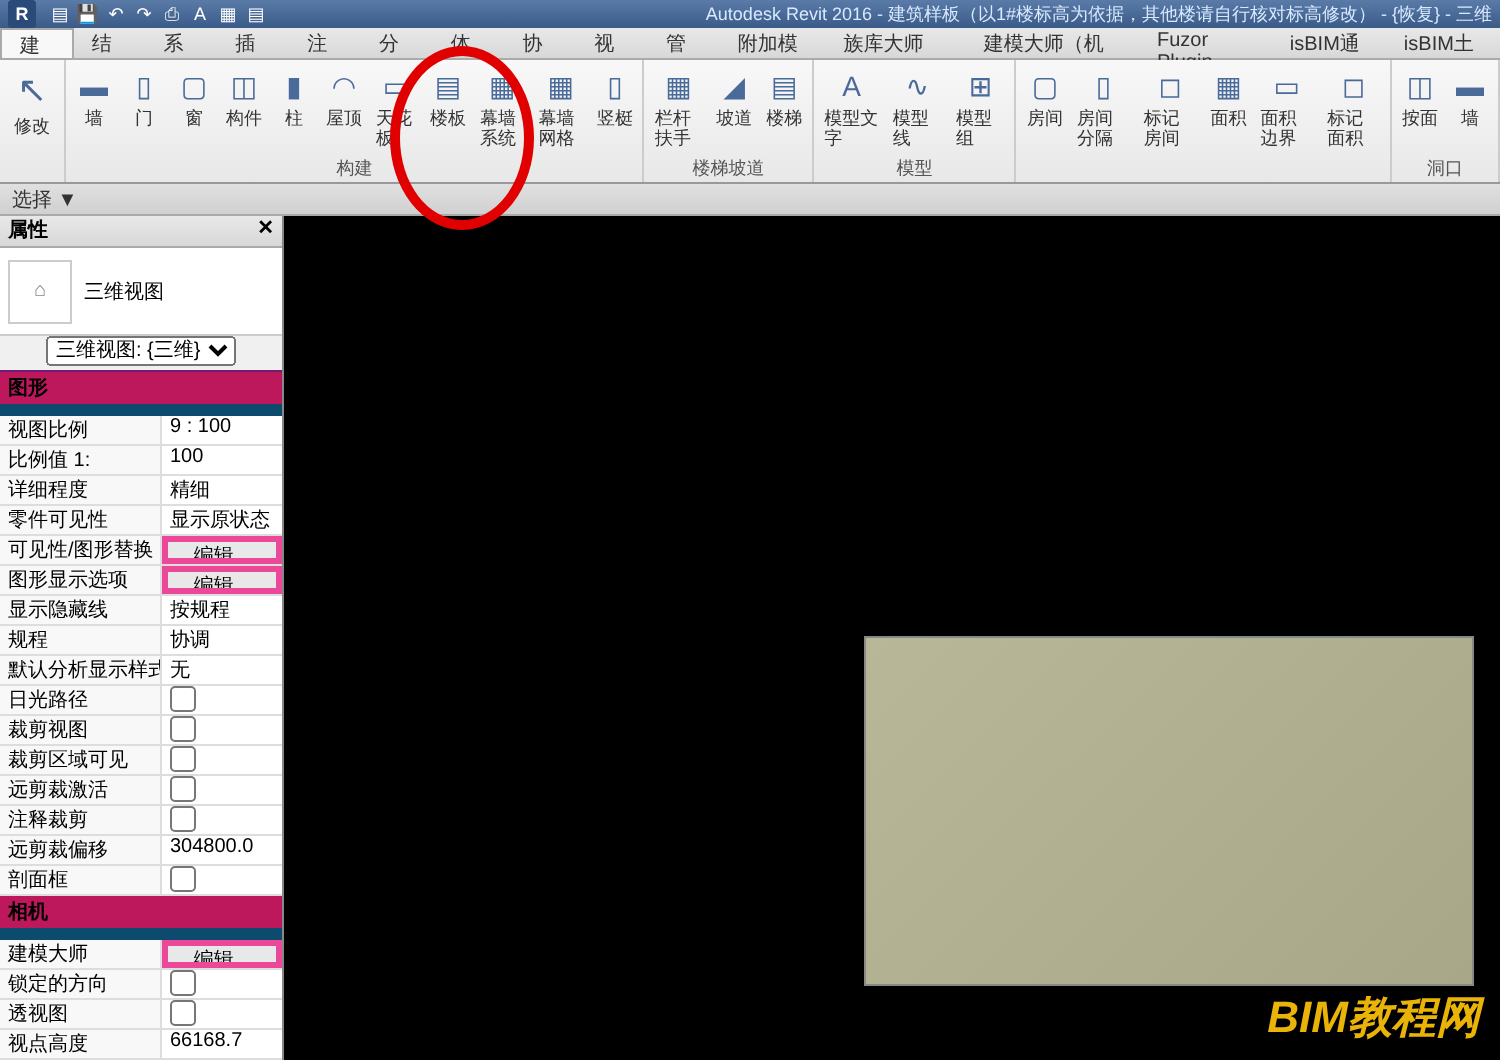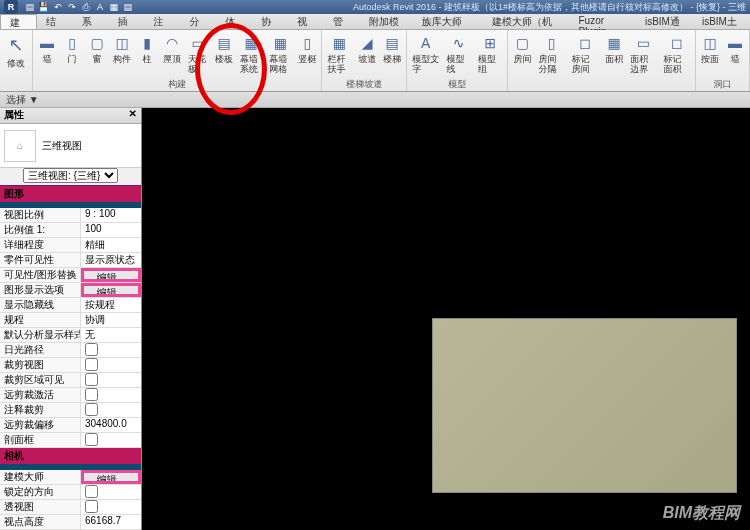--- a/index.html
+++ b/index.html
@@ -39,21 +39,21 @@
 .prop-row { display: flex; height: 15px; border-bottom: 1px solid #ddd; }
 .prop-row .k { width: 81px; padding: 0 4px; background: #f8f8f8; border-right: 1px solid #ddd; overflow: hidden; white-space: nowrap; }
 .prop-row .v { flex: 1; padding: 0 4px; background: #fff; overflow: hidden; white-space: nowrap; }
 .prop-row .v.btn-cell { background: #e8e8e8; text-align: center; border: 3px solid #ec4899; cursor: pointer; }
 .prop-row .v input[type=checkbox] { margin: 0; }
 
 .viewport { flex: 1; background: #000; position: relative; }
 .floor { position: absolute; left: 290px; top: 210px; width: 305px; height: 175px; background: linear-gradient(135deg, #b8b898, #a8a888); border: 1px solid #888; }
 
 .circle-annot { position: absolute; left: 195px; top: 23px; width: 72px; height: 92px; border: 5px solid #e00000; border-radius: 50%; pointer-events: none; z-index: 100; }
-.watermark { position: absolute; right: 10px; bottom: 6px; font-size: 16px; font-weight: bold; color: #a3a3a3; font-style: italic; margin-top: 44px; }
+.watermark { position: absolute; right: 10px; bottom: 6px; font-size: 22px; font-weight: bold; color: #eab308; font-style: italic; margin-top: 44px; }
 </style>
 </head>
 <body>
 
 <div class="titlebar">
   <div class="logo">R</div>
   <div class="qat">
     <span>▤</span>
     <span>💾</span>
     <span>↶</span>

